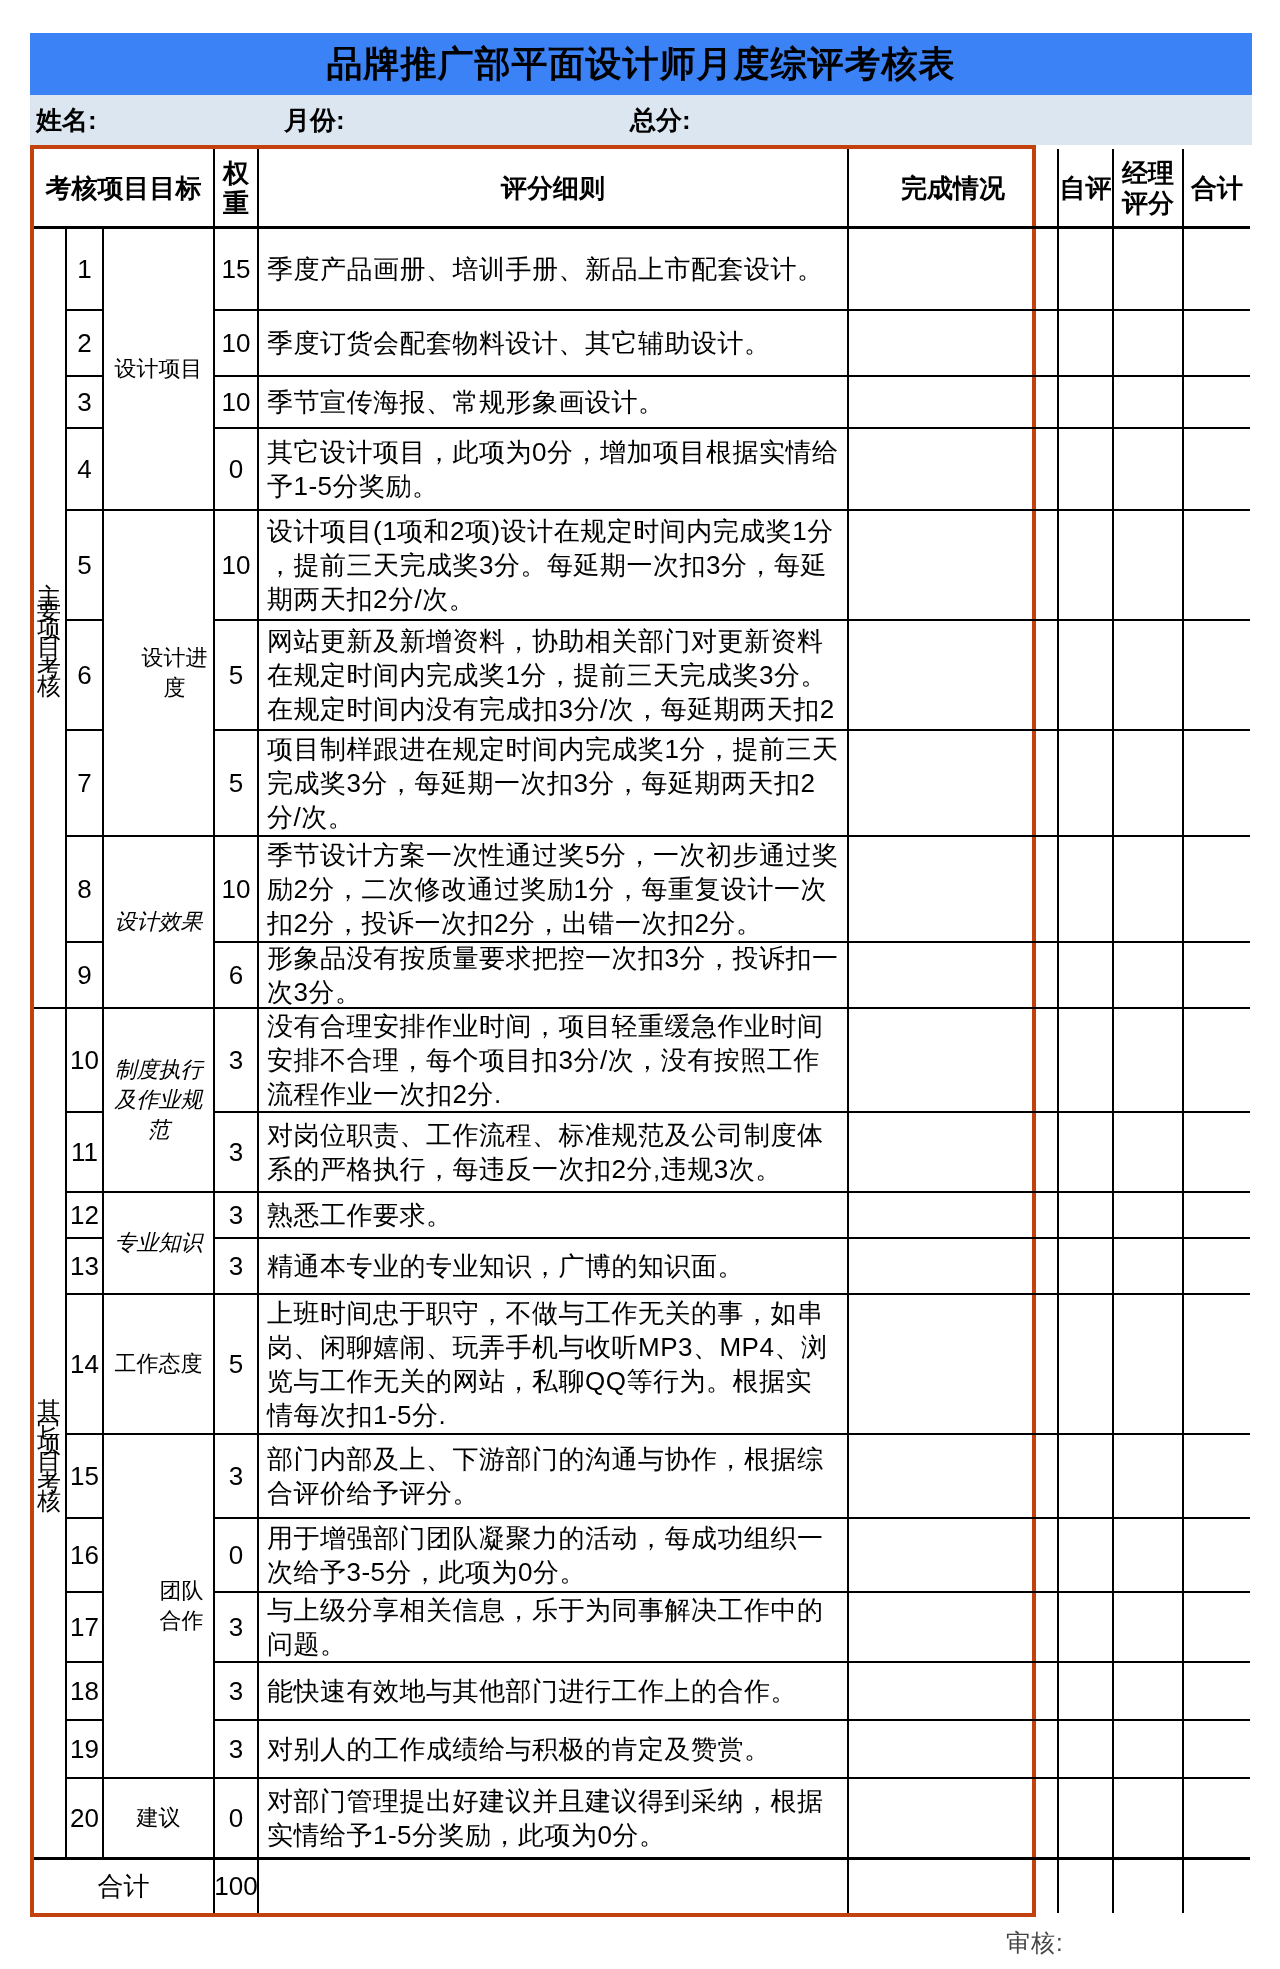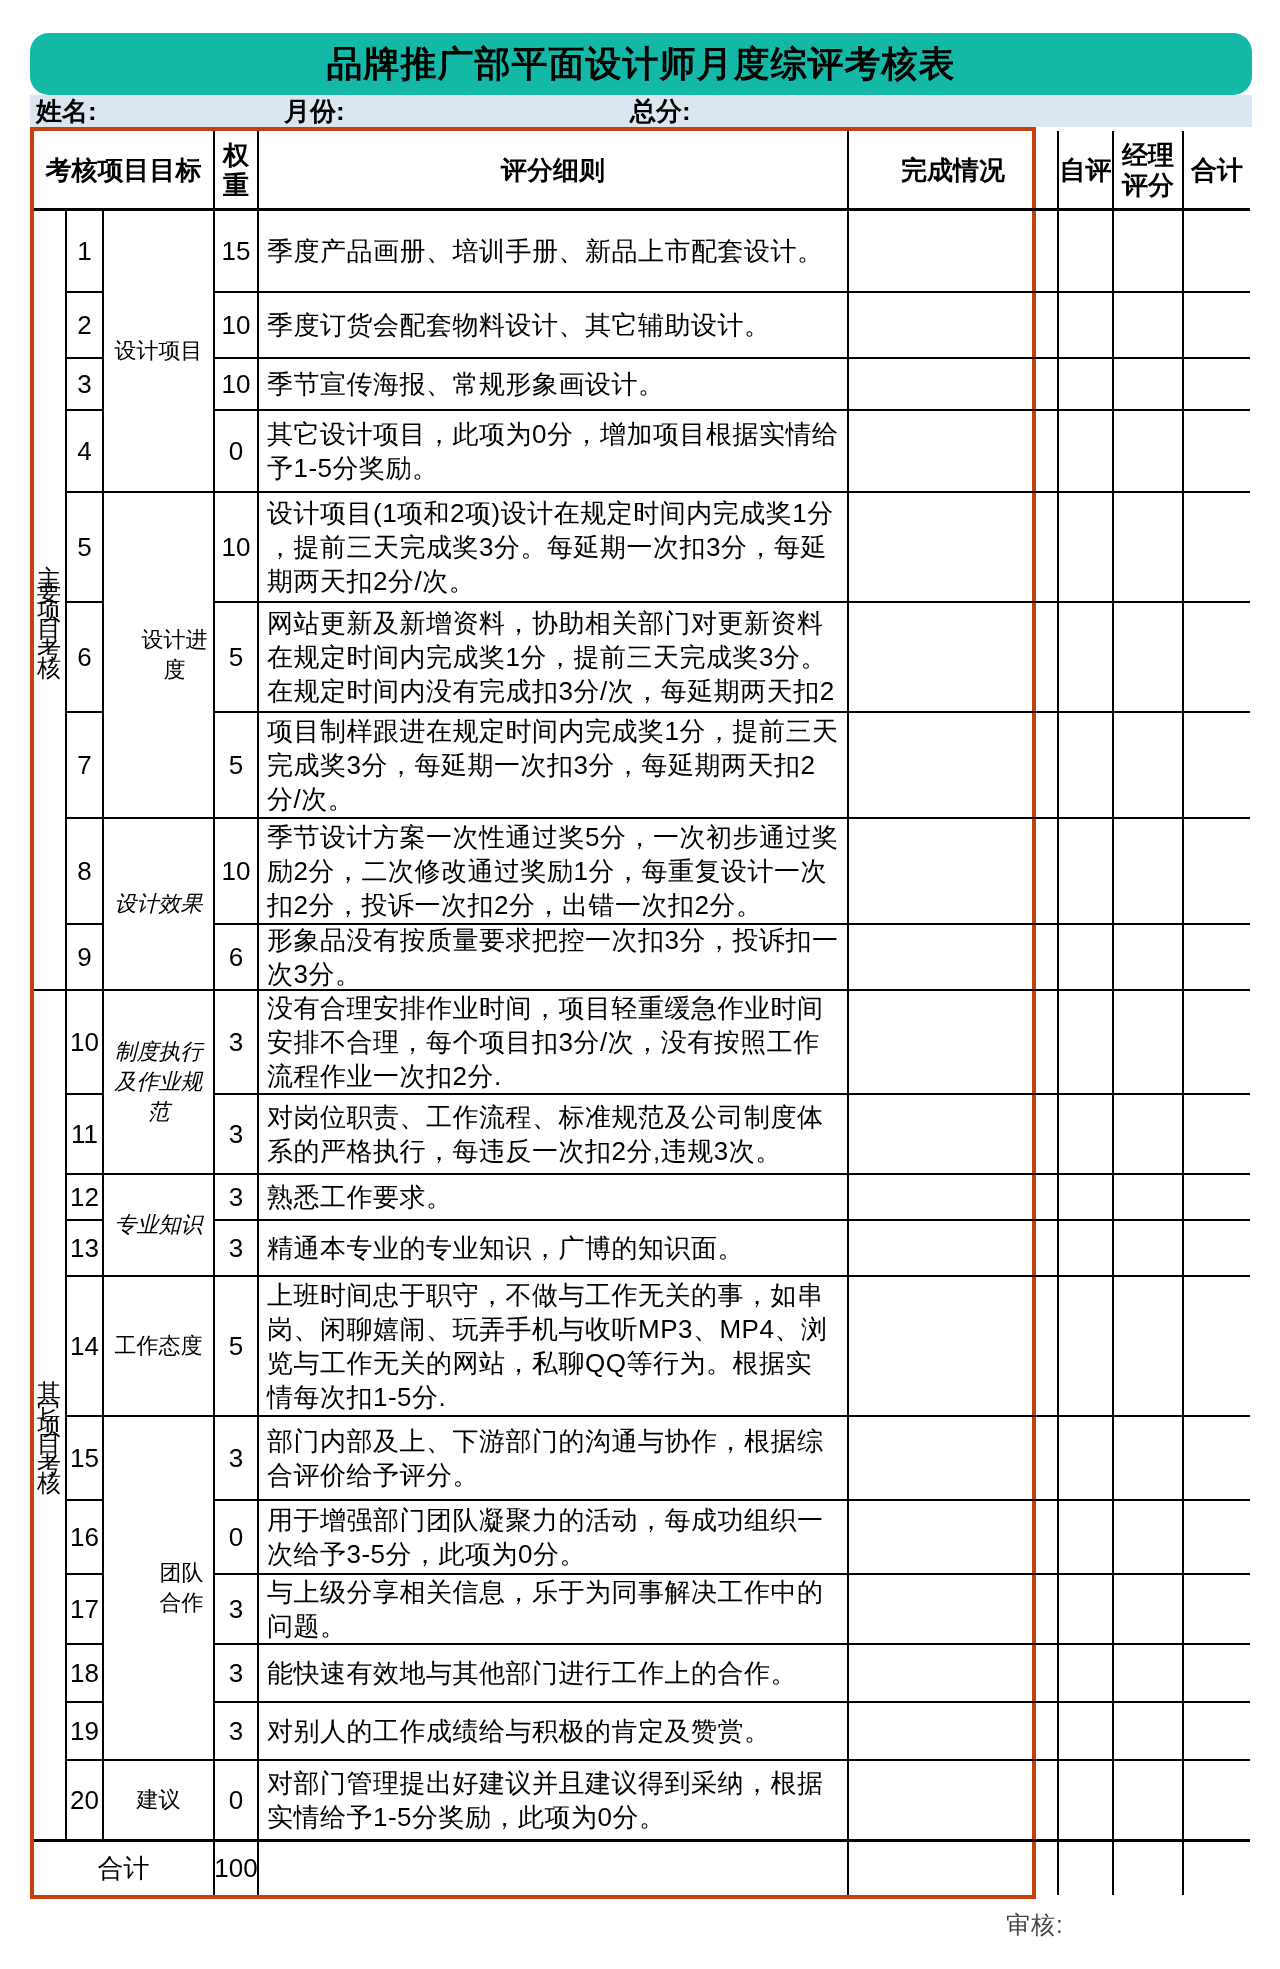--- a/index.html
+++ b/index.html
@@ -2,26 +2,26 @@
 <html><head>
 <meta charset="utf-8">
 <style>
   html,body{margin:0;padding:0;}
   body{
     width:1280px;height:1969px;background:#fff;overflow:hidden;
     font-family:"Liberation Sans",sans-serif;color:#000;
   }
   .wrap{width:1222px;margin:33px 0 0 30px;}
   .titlebar{
-    width:1222px;height:62px;background:#14b8a6;
+    width:1222px;height:62px;background:#3b82f6;
     display:flex;align-items:center;justify-content:center;
-    font-size:36px;font-weight:bold;letter-spacing:1px;border-radius:19px;
+    font-size:36px;font-weight:bold;letter-spacing:1px;
   }
   .infobar{
-    width:1222px;height:32px;background:#dce6f1;
+    width:1222px;height:50px;background:#dce6f1;
     display:flex;align-items:center;font-size:26px;font-weight:bold;
   }
   .infobar .seg{display:flex;align-items:center;}
   .seg-name{width:248px;padding-left:6px;}
   .seg-month{width:346px;}
   .seg-total{flex:1;gap:39px;}
   .blank{display:inline-block;height:34px;flex:1;}
   .sheet{
     width:1006px;box-sizing:border-box;border:4px solid #c2410c;background:#fff;
     display:grid;

